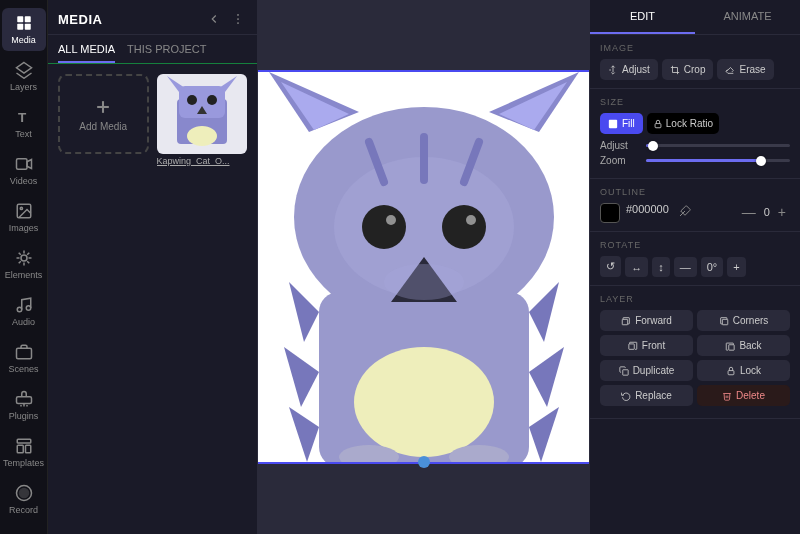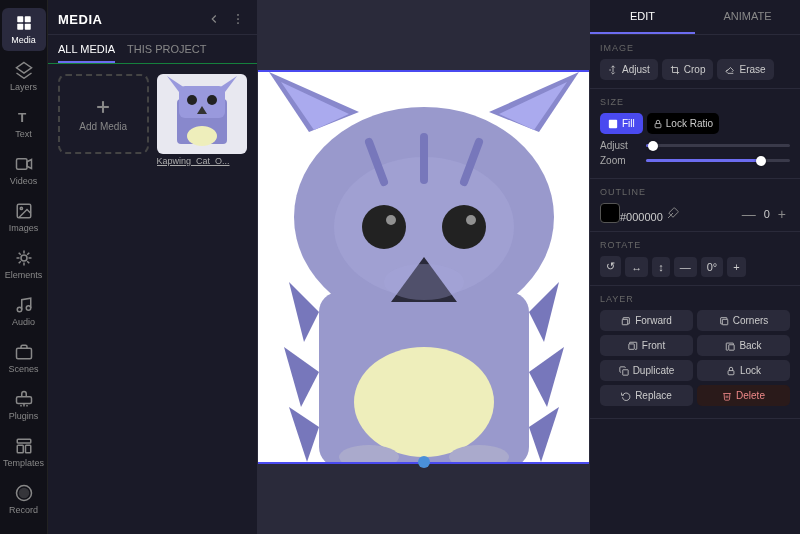--- a/index.html
+++ b/index.html
@@ -277,21 +277,22 @@
       width: 10px;
       height: 10px;
       background: #fff;
       border-radius: 50%;
       top: -3.5px;
       transform: translateX(-50%);
       box-shadow: 0 0 3px rgba(0,0,0,0.5);
     }
     .outline-row {
       display: flex;
-      align-items: flex-end;
+      align-items: flex-start;
+      gap: 6px;
     }
     .color-swatch {
       width: 20px;
       height: 20px;
       border-radius: 4px;
       border: 1px solid #555;
     }
     .outline-value {
       font-size: 11px;
       color: #ccc;

